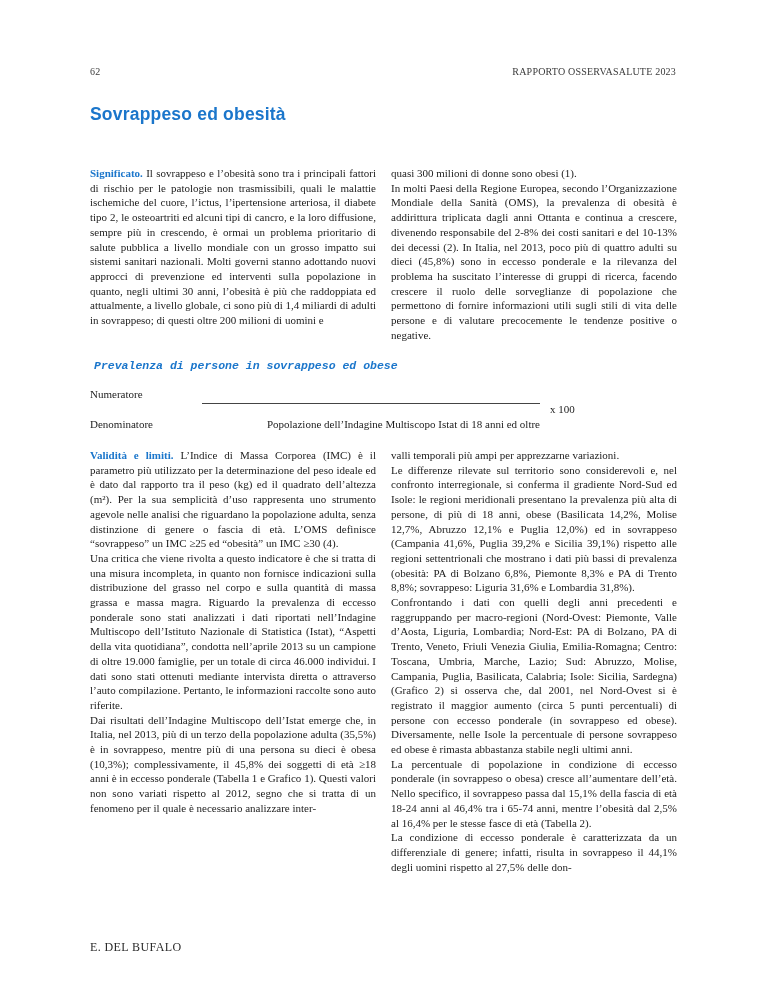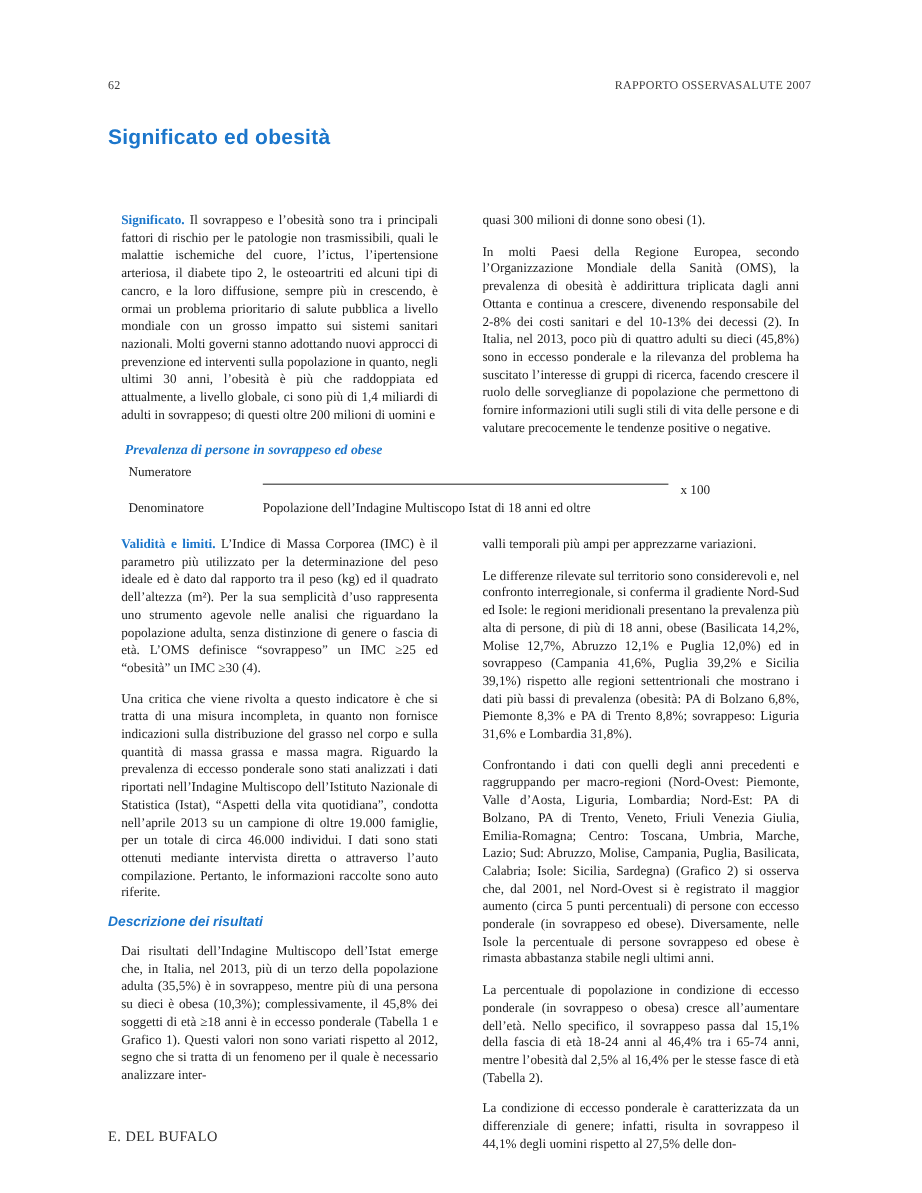--- a/index.html
+++ b/index.html
@@ -12,60 +12,61 @@
     display:flex; justify-content:space-between;
     font-size:10px; color:#3a3a3a; letter-spacing:0.2px;
   }
   .title {
     position:absolute; top:104px; left:90px; margin:0;
     font-family:"Liberation Sans", sans-serif; font-weight:bold;
     font-size:17.5px; color:var(--accent,#1b76cb); letter-spacing:0.2px;
   }
   .cols { position:absolute; left:90px; width:588px; display:flex; gap:15px; }
   .sec1 { top:166px; }
-  .sec2 { top:436px; }
+  .sec2 { top:448px; }
   .col  { width:286px; }
-  p.body { margin:11px; font-size:11px; line-height:14.7px; text-align:justify; }
+  p.body { margin:0; font-size:11px; line-height:14.7px; text-align:justify; }
   .lead { color:var(--accent,#1b76cb); font-weight:bold; }
   .ind-heading {
-    position:absolute; top:355px; left:90px; margin:14px;
+    position:absolute; top:355px; left:90px; margin:4px;
     font-size:11.5px; font-style:italic; font-weight:bold;
     color:var(--accent,#1b76cb);
+    font-family:Liberation Mono, monospace;
   }
   .formula { position:absolute; top:388px; left:90px; font-size:11px; color:#222; }
   .f-row { display:flex; align-items:baseline; }
-  .f-label { width:112px; flex:none;margin-left:17px; }
+  .f-label { width:112px; flex:none; }
   .f-num { white-space:nowrap; }
   .rule-row { margin:3px 0; align-items:center; }
   .f-rulewrap { display:flex; }
   .f-rule { width:338px; height:0; border-top:1px solid #444; }
   .f-mult { margin-left:10px; }
-  .f-den { width:338px; text-align:left; white-space:nowrap; }
+  .f-den { width:338px; text-align:right; white-space:nowrap; }
   .benchmark-para { margin-top:9px !important; }
   .results-heading {
     margin:6px 0 3px 0;
     font-family:"Liberation Sans", sans-serif; font-weight:bold; font-style:italic;
     font-size:11.5px; color:var(--accent,#1b76cb);
   }
   .author {
     position:absolute; top:940px; left:90px;
     font-size:12px; letter-spacing:0.4px; color:#2a2a2a;
   }
 </style>
 </head>
 <body>
 
 <div class="page">
 
   <div class="running-header">
     <span>62</span>
-    <span>RAPPORTO OSSERVASALUTE 2007</span>
+    <span>RAPPORTO OSSERVASALUTE 2023</span>
   </div>
 
-  <h1 class="title">Significato ed obesità</h1>
+  <h1 class="title">Sovrappeso ed obesità</h1>
 
   <div class="cols sec1">
     <div class="col">
       <p class="body"><span class="lead">Significato.</span> <span>Il sovrappeso e l’obesità sono tra i principali fattori di rischio per le patologie non trasmissibili, quali le malattie ischemiche del cuore, l’ictus, l’ipertensione arteriosa, il diabete tipo 2, le osteoartriti ed alcuni tipi di cancro, e la loro diffusione, sempre più in crescendo, è ormai un problema prioritario di salute pubblica a livello mondiale con un grosso impatto sui sistemi sanitari nazionali. Molti governi stanno adottando nuovi approcci di prevenzione ed interventi sulla popolazione in quanto, negli ultimi 30 anni, l’obesità è più che raddoppiata ed attualmente, a livello globale, ci sono più di 1,4 miliardi di adulti in sovrappeso; di questi oltre 200 milioni di uomini e</span></p>
     </div>
     <div class="col">
       <p class="body">quasi 300 milioni di donne sono obesi (1).</p>
       <p class="body">In molti Paesi della Regione Europea, secondo l’Organizzazione Mondiale della Sanità (OMS), la prevalenza di obesità è addirittura triplicata dagli anni Ottanta e continua a crescere, divenendo responsabile del 2-8% dei costi sanitari e del 10-13% dei decessi (2). In Italia, nel 2013, poco più di quattro adulti su dieci (45,8%) sono in eccesso ponderale e la rilevanza del problema ha suscitato l’interesse di gruppi di ricerca, facendo crescere il ruolo delle sorveglianze di popolazione che permettono di fornire informazioni utili sugli stili di vita delle persone e di valutare precocemente le tendenze positive o negative.</p>
     </div>
   </div>
@@ -86,21 +87,20 @@
     <div class="f-row">
       <span class="f-label">Denominatore</span>
       <span class="f-den">Popolazione dell’Indagine Multiscopo Istat di 18 anni ed oltre</span>
     </div>
   </div>
 
   <div class="cols sec2">
     <div class="col">
       <p class="body"><span class="lead">Validità e limiti.</span> <span>L’Indice di Massa Corporea (IMC) è il parametro più utilizzato per la determinazione del peso ideale ed è dato dal rapporto tra il peso (kg) ed il quadrato dell’altezza (m²). Per la sua semplicità d’uso rappresenta uno strumento agevole nelle analisi che riguardano la popolazione adulta, senza distinzione di genere o fascia di età. L’OMS definisce “sovrappeso” un IMC ≥25 ed “obesità” un IMC ≥30 (4).</span></p>
       <p class="body">Una critica che viene rivolta a questo indicatore è che si tratta di una misura incompleta, in quanto non fornisce indicazioni sulla distribuzione del grasso nel corpo e sulla quantità di massa grassa e massa magra. Riguardo la prevalenza di eccesso ponderale sono stati analizzati i dati riportati nell’Indagine Multiscopo dell’Istituto Nazionale di Statistica (Istat), “Aspetti della vita quotidiana”, condotta nell’aprile 2013 su un campione di oltre 19.000 famiglie, per un totale di circa 46.000 individui. I dati sono stati ottenuti mediante intervista diretta o attraverso l’auto compilazione. Pertanto, le informazioni raccolte sono auto riferite.</p>
-      <h3 class="results-heading">Descrizione dei risultati</h3>
       <p class="body">Dai risultati dell’Indagine Multiscopo dell’Istat emerge che, in Italia, nel 2013, più di un terzo della popolazione adulta (35,5%) è in sovrappeso, mentre più di una persona su dieci è obesa (10,3%); complessivamente, il 45,8% dei soggetti di età ≥18 anni è in eccesso ponderale (Tabella 1 e Grafico 1). Questi valori non sono variati rispetto al 2012, segno che si tratta di un fenomeno per il quale è necessario analizzare inter-</p>
     </div>
     <div class="col">
       <p class="body">valli temporali più ampi per apprezzarne variazioni.</p>
       <p class="body">Le differenze rilevate sul territorio sono considerevoli e, nel confronto interregionale, si conferma il gradiente Nord-Sud ed Isole: le regioni meridionali presentano la prevalenza più alta di persone, di più di 18 anni, obese (Basilicata 14,2%, Molise 12,7%, Abruzzo 12,1% e Puglia 12,0%) ed in sovrappeso (Campania 41,6%, Puglia 39,2% e Sicilia 39,1%) rispetto alle regioni settentrionali che mostrano i dati più bassi di prevalenza (obesità: PA di Bolzano 6,8%, Piemonte 8,3% e PA di Trento 8,8%; sovrappeso: Liguria 31,6% e Lombardia 31,8%).</p>
       <p class="body">Confrontando i dati con quelli degli anni precedenti e raggruppando per macro-regioni (Nord-Ovest: Piemonte, Valle d’Aosta, Liguria, Lombardia; Nord-Est: PA di Bolzano, PA di Trento, Veneto, Friuli Venezia Giulia, Emilia-Romagna; Centro: Toscana, Umbria, Marche, Lazio; Sud: Abruzzo, Molise, Campania, Puglia, Basilicata, Calabria; Isole: Sicilia, Sardegna) (Grafico 2) si osserva che, dal 2001, nel Nord-Ovest si è registrato il maggior aumento (circa 5 punti percentuali) di persone con eccesso ponderale (in sovrappeso ed obese). Diversamente, nelle Isole la percentuale di persone sovrappeso ed obese è rimasta abbastanza stabile negli ultimi anni.</p>
       <p class="body">La percentuale di popolazione in condizione di eccesso ponderale (in sovrappeso o obesa) cresce all’aumentare dell’età. Nello specifico, il sovrappeso passa dal 15,1% della fascia di età 18-24 anni al 46,4% tra i 65-74 anni, mentre l’obesità dal 2,5% al 16,4% per le stesse fasce di età (Tabella 2).</p>
       <p class="body">La condizione di eccesso ponderale è caratterizzata da un differenziale di genere; infatti, risulta in sovrappeso il 44,1% degli uomini rispetto al 27,5% delle don-</p>
     </div>
   </div>

